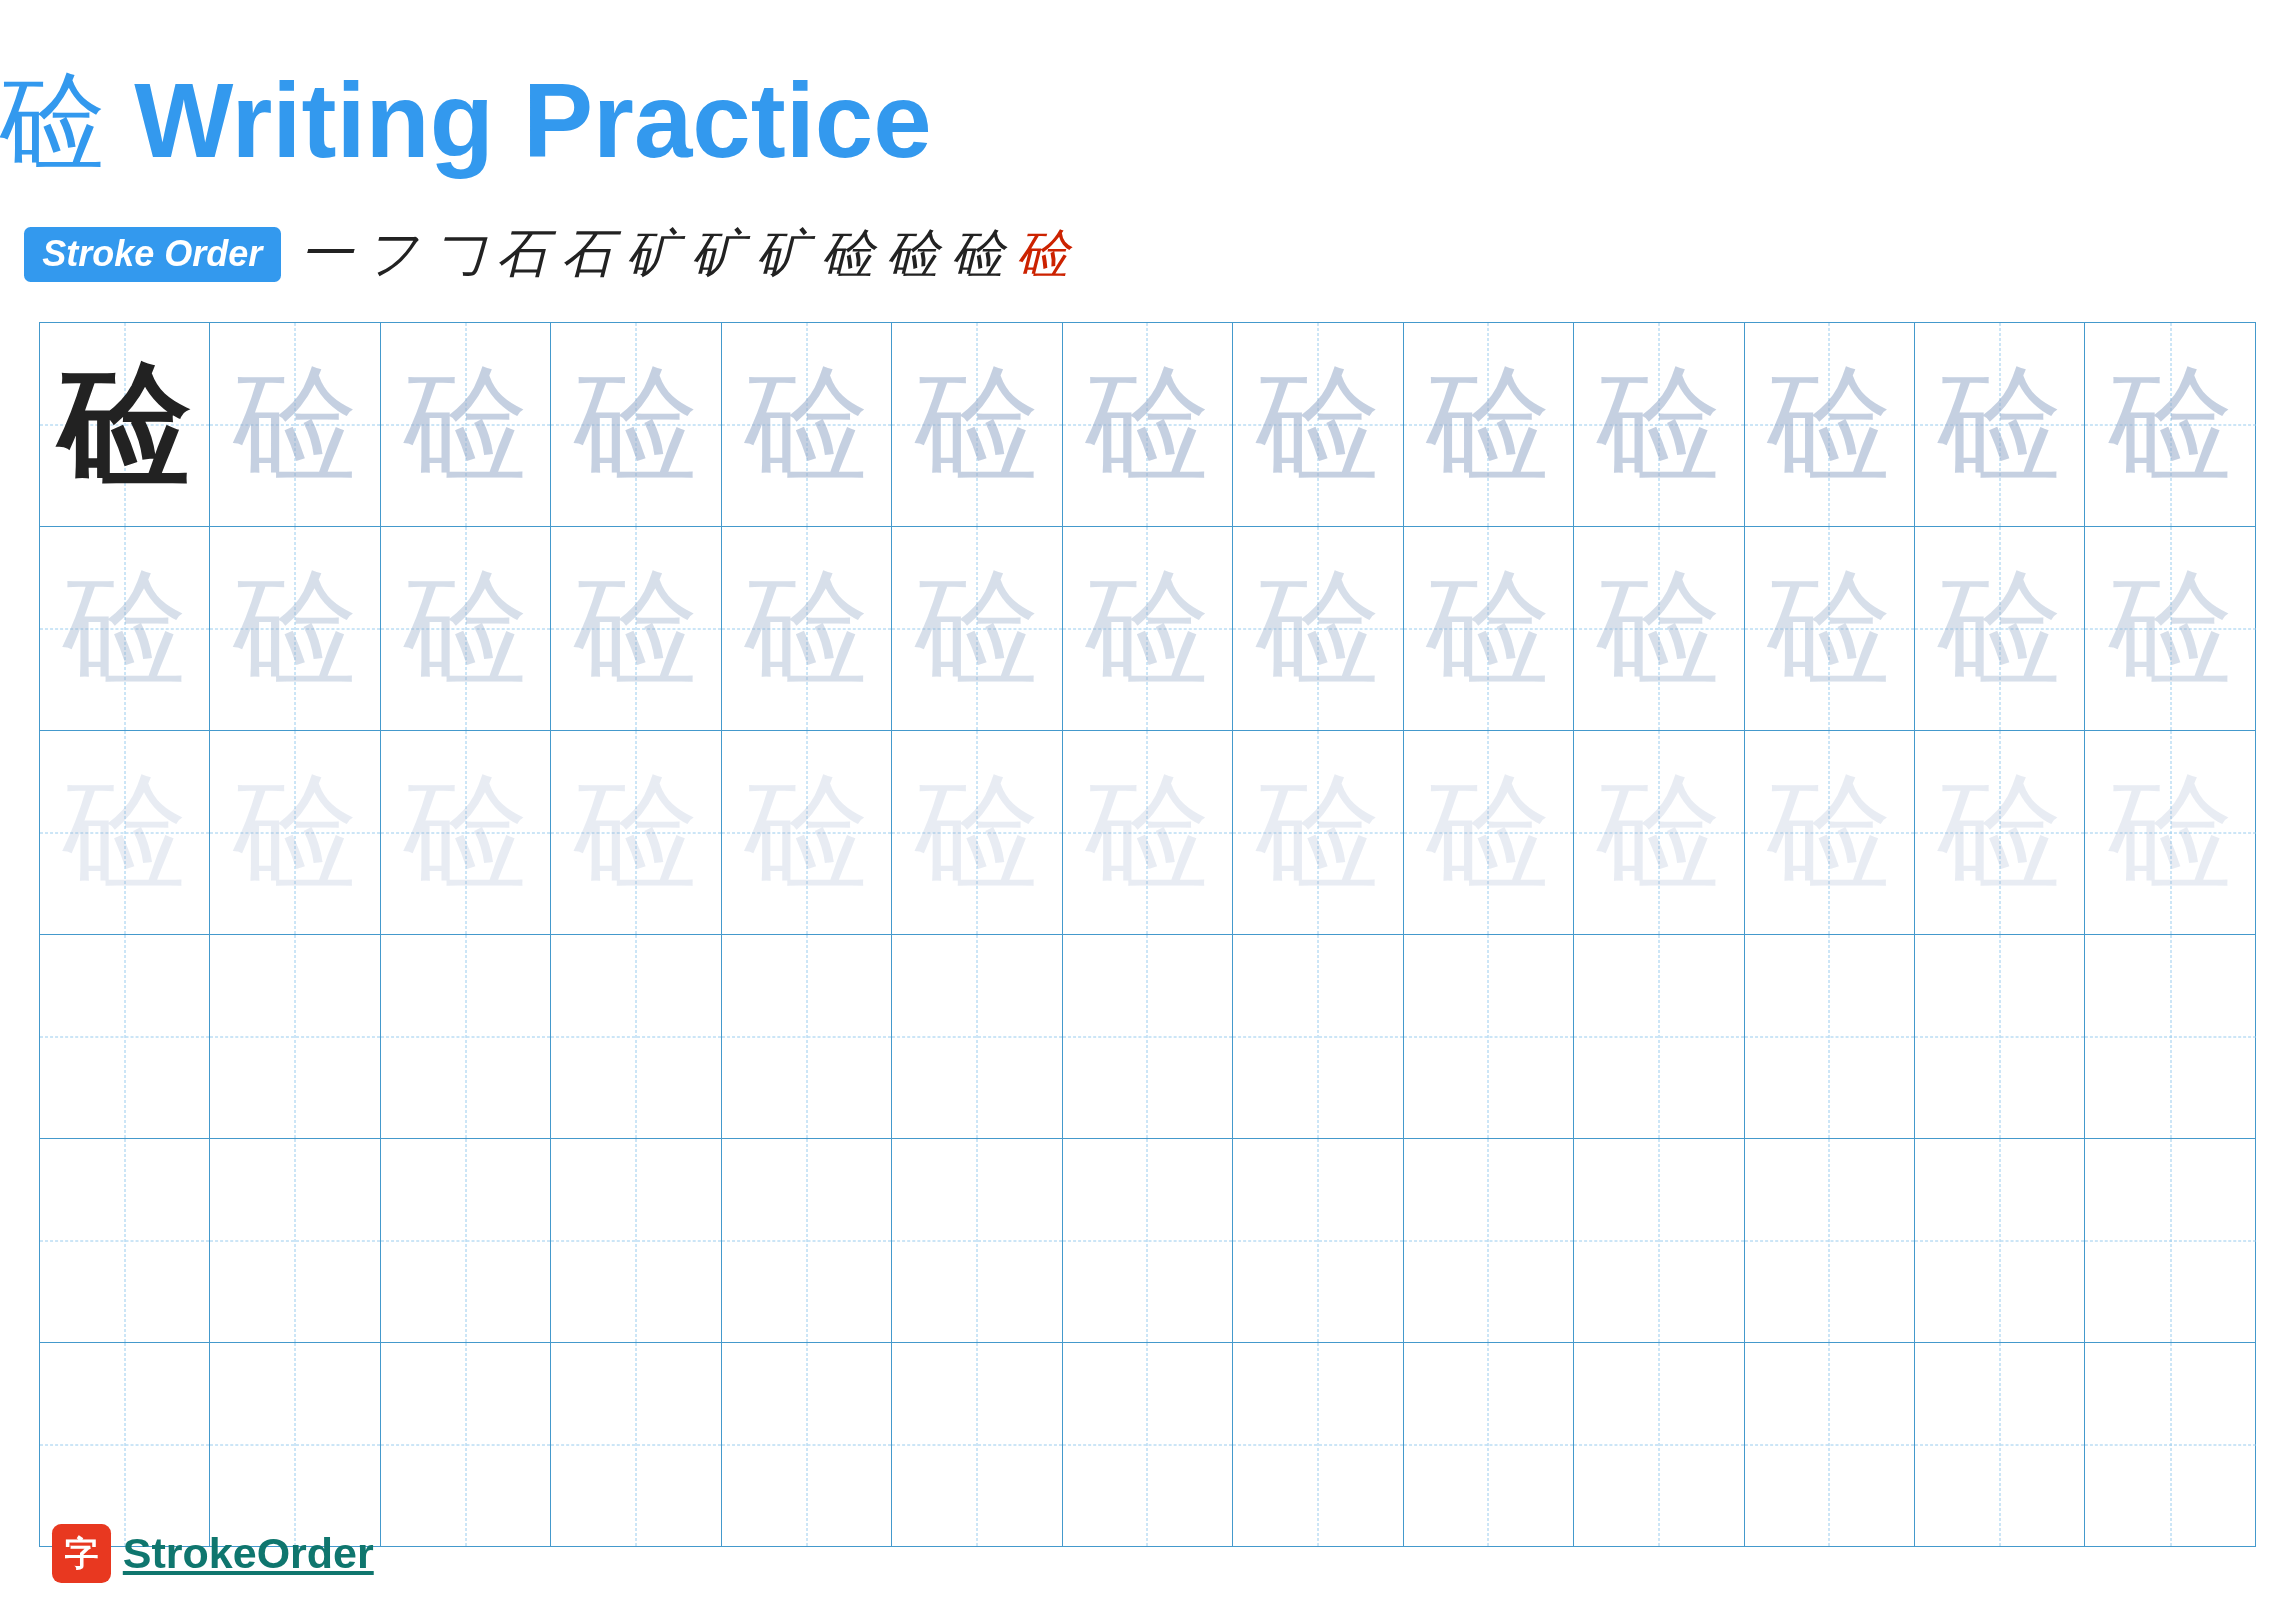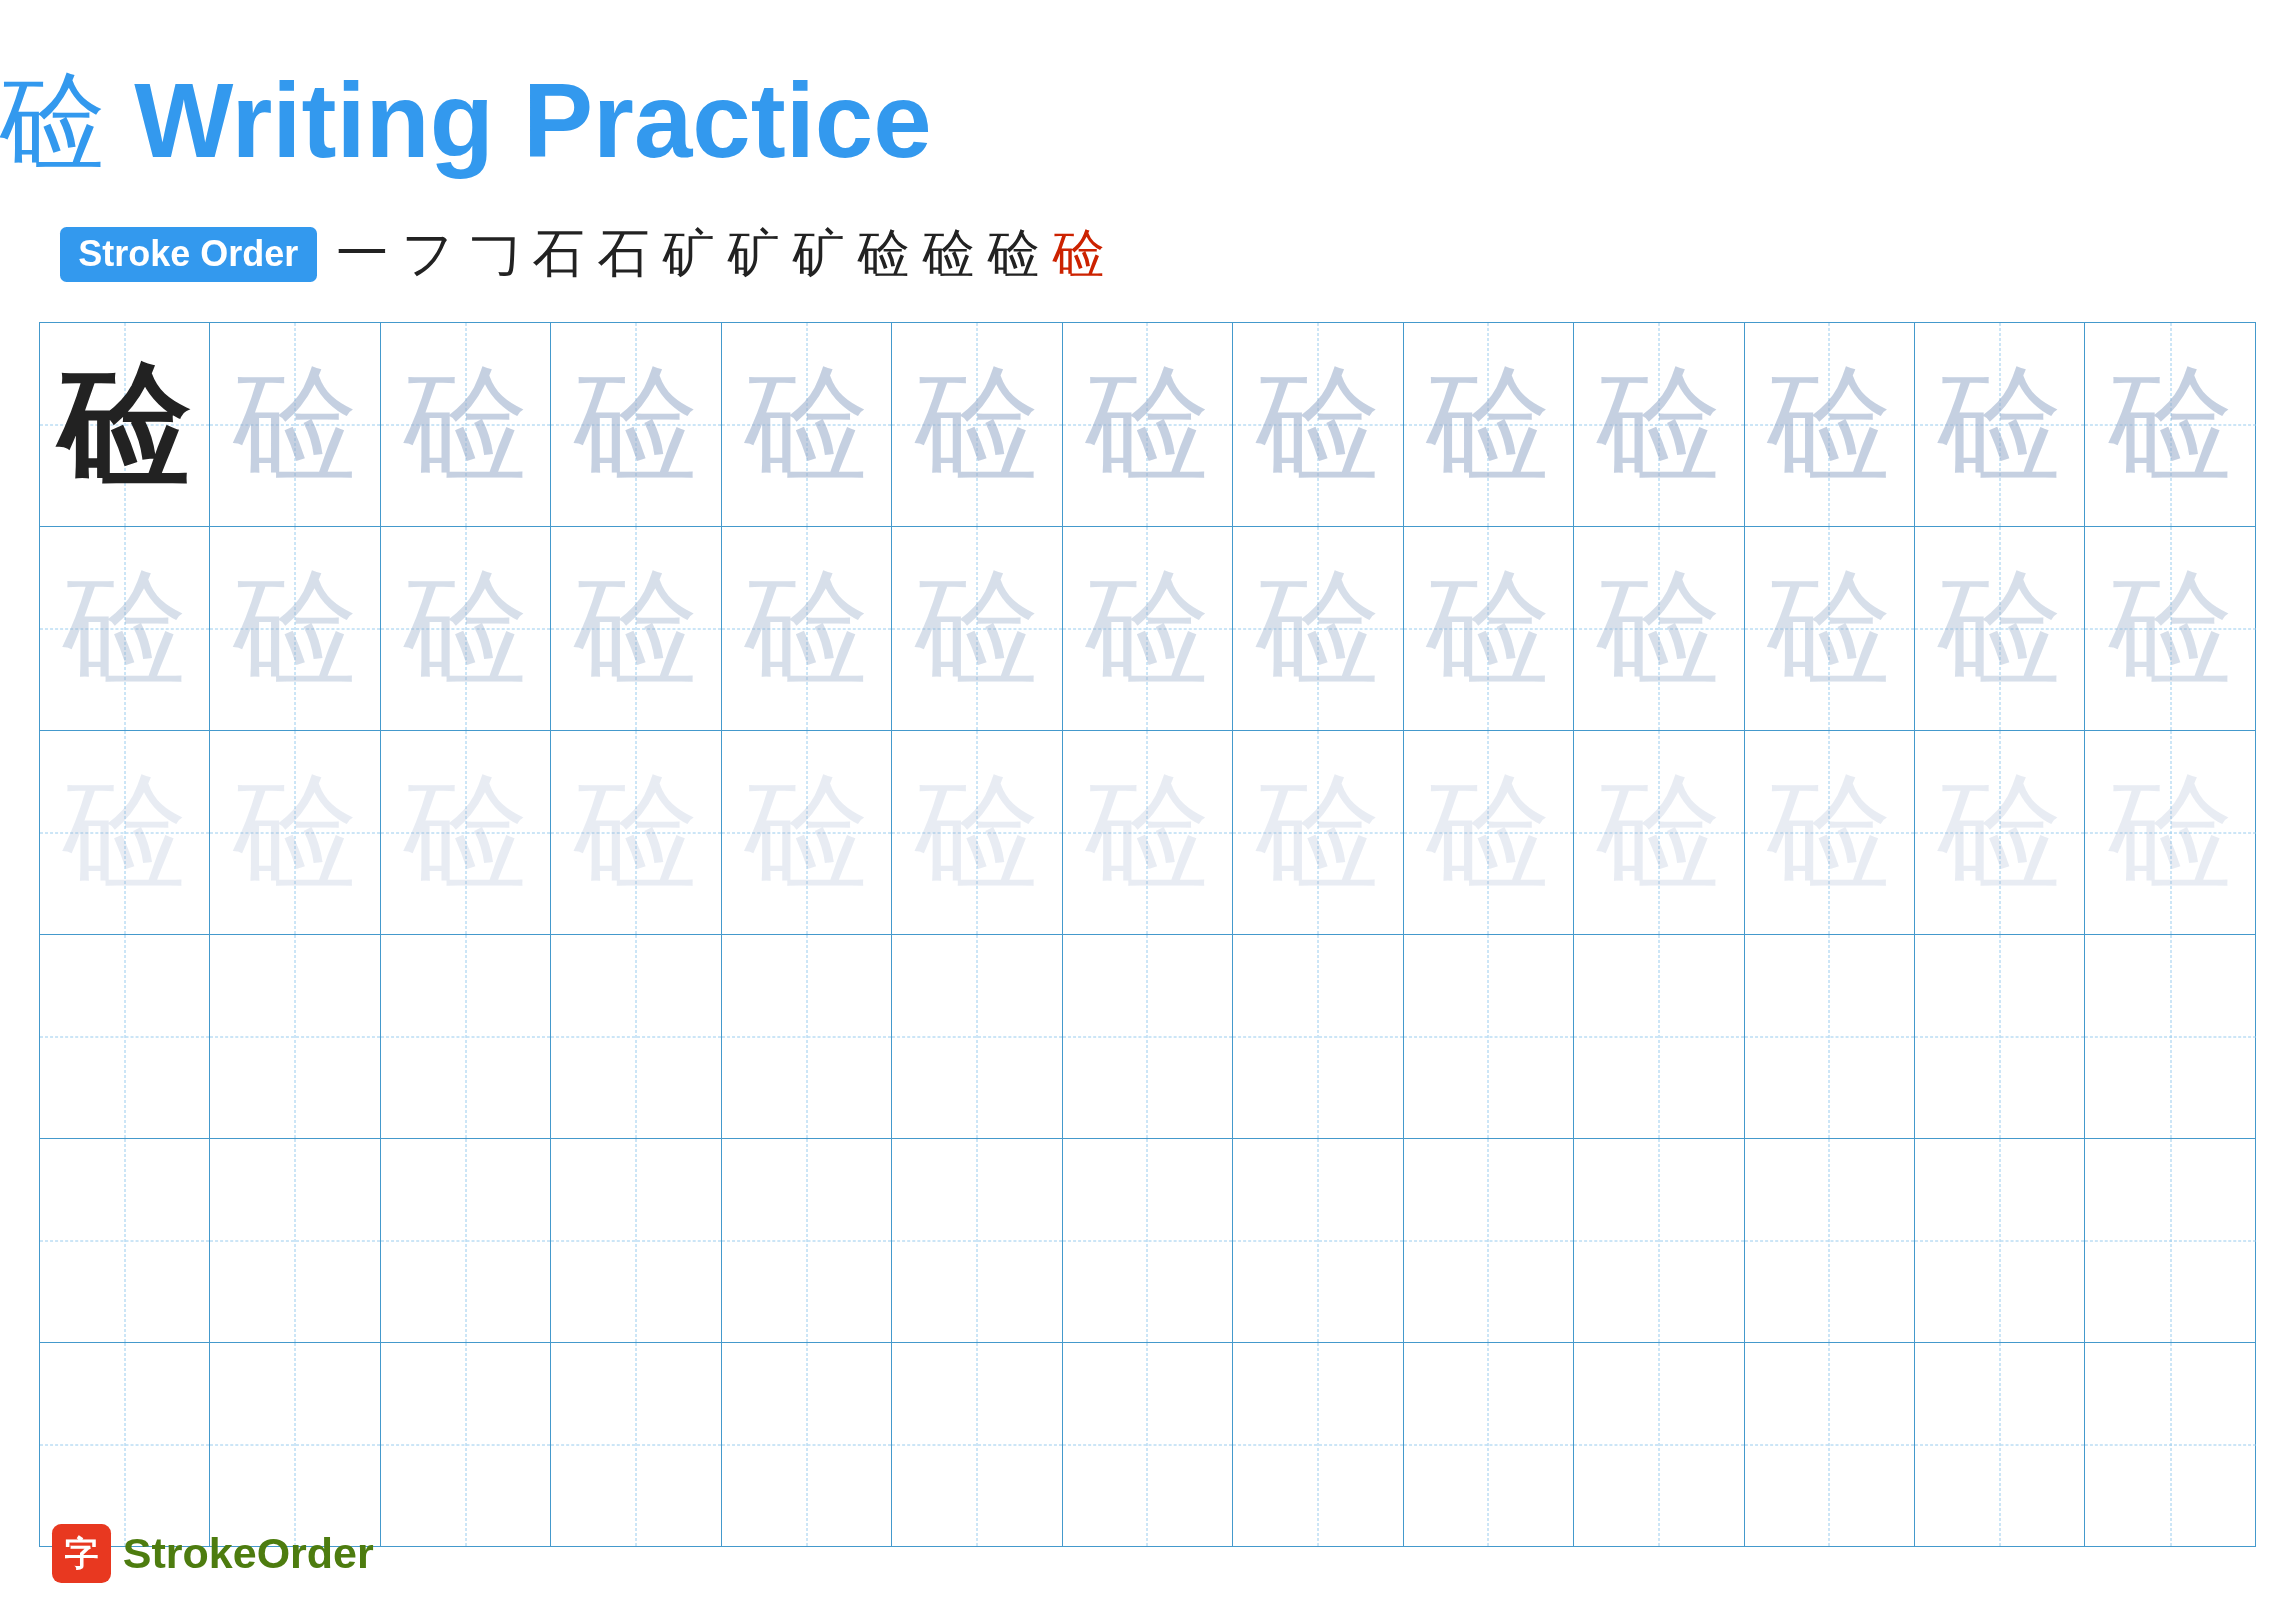--- a/index.html
+++ b/index.html
@@ -27,23 +27,24 @@
       font-size: 105px;
       color: #3399ee;
       font-weight: bold;
       font-family: Arial, sans-serif;
     }
 
     
     .stroke-order-row {
       display: flex;
       align-items: center;
-      padding-left: 60px;
+      padding-left: 24px;
       margin-bottom: 33px;
       gap: 19.6px;
+      font-style: italic;
     }
     .stroke-order-badge {
       background: #3399ee;
       color: white;
       font-size: 36px;
       font-weight: bold;
       padding: 6.5px 18.3px;
       border-radius: 6.5px;
       white-space: nowrap;
     }
@@ -161,21 +162,22 @@
       align-items: center;
       justify-content: center;
       color: white;
       font-size: 34px;
       font-family: serif;
       font-weight: bold;
     }
     .logo-text {
       font-size: 43px;
       font-weight: bold;
-      color: #4d7c0f;
+      color: #0f766e;
+      text-decoration: underline;
     }
   </style>
 </head>
 <body>
 
 <div class="title-area">
   <span class="title-char">硷</span><span class="title-text"> Writing Practice</span>
 </div>
 
 <div class="stroke-order-row">

